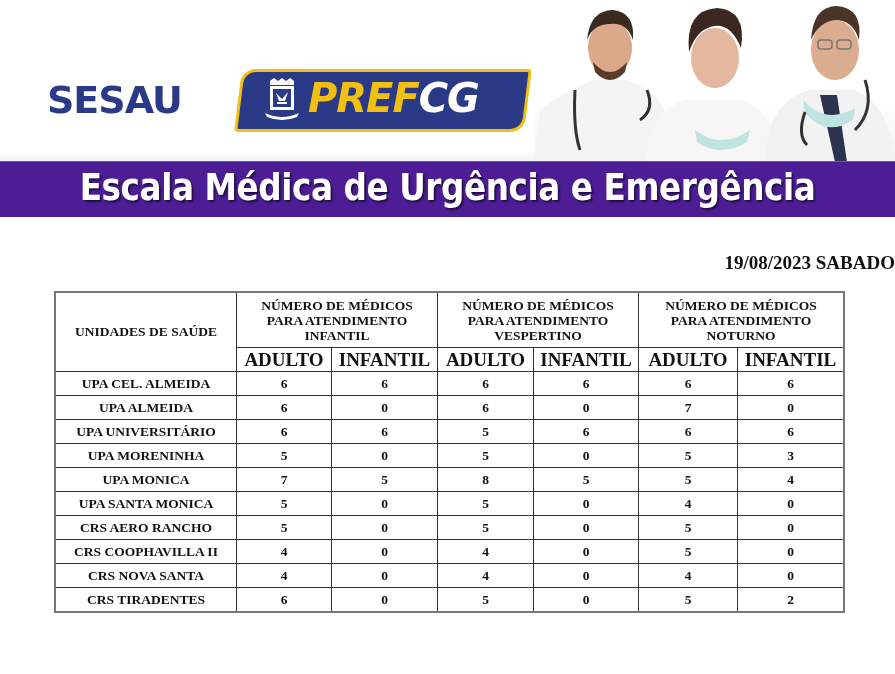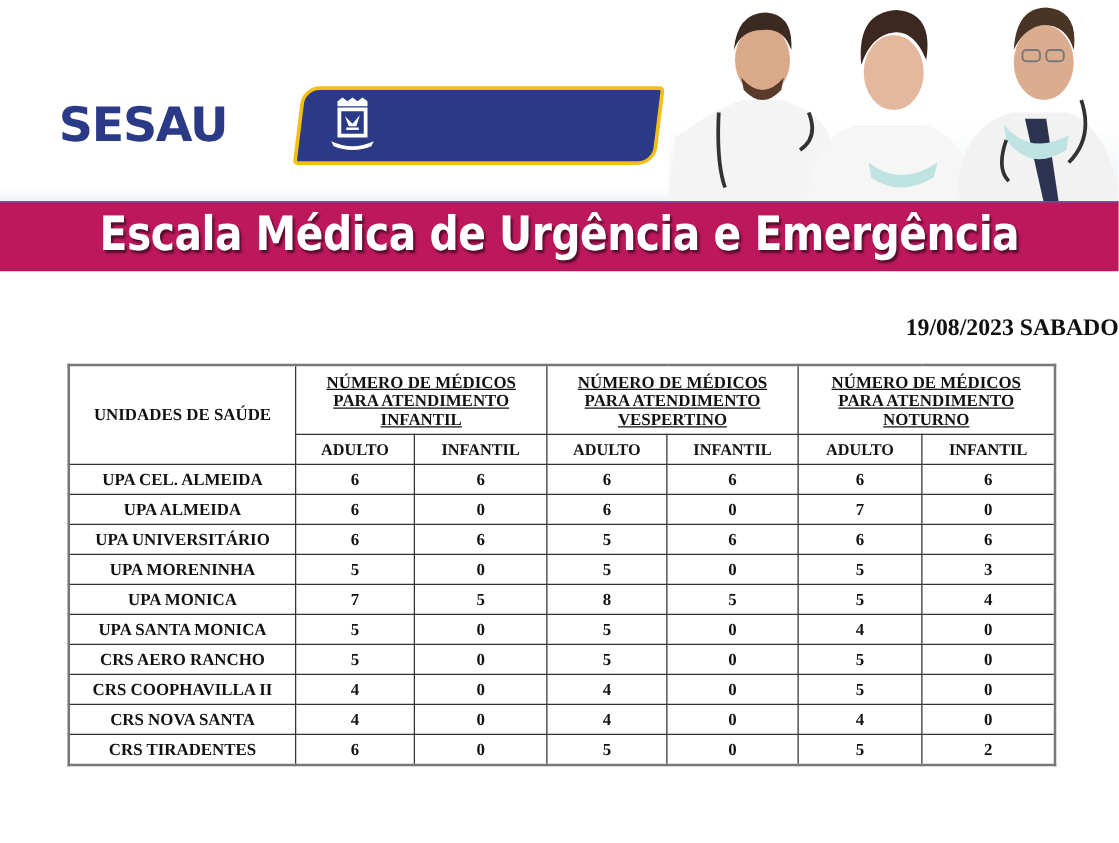--- a/index.html
+++ b/index.html
@@ -12,30 +12,30 @@
 
   .pref-badge { position: absolute; left: 238px; top: 69px; width: 290px; height: 63px; }
   .pref-badge .shape { position: absolute; inset: 0; background: #2b3a86; border: 3px solid #f2c012; border-radius: 14px 4px 14px 4px; transform: skewX(-7deg); }
   .pref-badge .crest { position: absolute; left: 24px; top: 8px; width: 40px; height: 46px; }
   .pref-badge .pref-text { position: absolute; left: 70px; top: 6px; font-family: "DejaVu Sans", sans-serif; font-weight: bold; font-style: italic; font-size: 40px; letter-spacing: -1px; }
   .pref-text .pref { color: #f2c012; }
   .pref-text .cg { color: #ffffff; }
 
   .doctors { position: absolute; left: 535px; top: 0; width: 360px; height: 162px; overflow: hidden; background: linear-gradient(#ffffff 60%, #eef3f6); }
 
-  .title-bar { position: absolute; left: 0; top: 161px; width: 895px; height: 55px; background: #be185d; border-top: 1px solid #5262a8; }
+  .title-bar { position: absolute; left: 0; top: 161px; width: 895px; height: 55px; background: #4c1d95; border-top: 1px solid #5262a8; }
   .title-bar .title { position: absolute; left: 0; width: 895px; top: 3px; text-align: center; color: #ffffff; font-family: "DejaVu Sans", sans-serif; font-weight: bold; font-size: 38px; letter-spacing: -0.5px; text-shadow: 2px 2px 2px rgba(0,0,0,0.55); transform: scaleX(0.86); transform-origin: center; }
 
   .date-heading { position: absolute; left: 0; width: 895px; top: 252px; text-align: right; font-family: "Liberation Serif", serif; font-weight: bold; font-size: 19px; color: #111; }
 
   table.schedule { position: absolute; left: 54px; top: 291px; border-collapse: collapse; font-family: "Liberation Serif", serif; font-weight: bold; color: #111; font-size: 13.5px; border: 2px solid #777; }
   table.schedule td, table.schedule th { border: 1px solid #333; text-align: center; padding: 0; font-weight: bold; }
-  table.schedule th.group { height: 54px; line-height: 15px; font-size: 13.5px; text-decoration: underline; }
+  table.schedule th.group { height: 54px; line-height: 15px; font-size: 13.5px; }
   table.schedule th.unit-head { font-size: 13.5px; margin-top: 28px; }
-  table.schedule th.sub { height: 23px; font-size: 13px; }
+  table.schedule th.sub { height: 23px; font-size: 19px; }
   table.schedule td { height: 23px; font-size: 13.5px; }
   .c0 { width: 180px; }
   .c1 { width: 94px; } .c2 { width: 105px; }
   .c3 { width: 95px; } .c4 { width: 104px; }
   .c5 { width: 98px; } .c6 { width: 105px; }
 </style>
 </head>
 <body>
 
 <div class="banner">
@@ -46,20 +46,21 @@
   <div class="pref-badge">
     <div class="shape"></div>
     <svg class="crest" viewBox="0 0 40 46">
       <path d="M8 4 L12 1 L16 4 L20 1 L24 4 L28 1 L32 4 L32 8 L8 8 Z" fill="#ffffff"></path>
       <rect x="8" y="9" width="24" height="24" fill="#ffffff"></rect>
       <rect x="11" y="12" width="18" height="18" fill="#2b3a86"></rect>
       <path d="M14 16 L20 22 L26 15 L23 24 L17 24 Z" fill="#ffffff"></path>
       <rect x="15" y="25" width="10" height="2" fill="#ffffff"></rect>
       <path d="M3 36 Q20 44 37 36 L35 40 Q20 46 5 40 Z" fill="#ffffff"></path>
     </svg>
+    <div class="pref-text"><span class="pref">PREF</span><span class="cg">CG</span></div>
   </div>
 
   <div class="doctors">
     <svg width="360" height="162" viewBox="0 0 360 162">
 
       <path d="M0 162 L5 110 Q40 85 60 80 L90 80 Q125 90 130 115 L120 162 Z" fill="#f4f4f4"></path>
       <ellipse cx="75" cy="48" rx="22" ry="28" fill="#d9a98a"></ellipse>
       <path d="M52 40 Q55 10 78 10 Q100 12 98 40 Q92 22 75 24 Q58 24 52 40 Z" fill="#3a2a20"></path>
       <path d="M58 62 Q75 82 92 62 L90 72 Q75 88 60 72 Z" fill="#5a3a2a"></path>
       <path d="M40 90 Q38 130 45 150 M112 90 Q120 110 105 120" stroke="#333" stroke-width="3" fill="none"></path>

